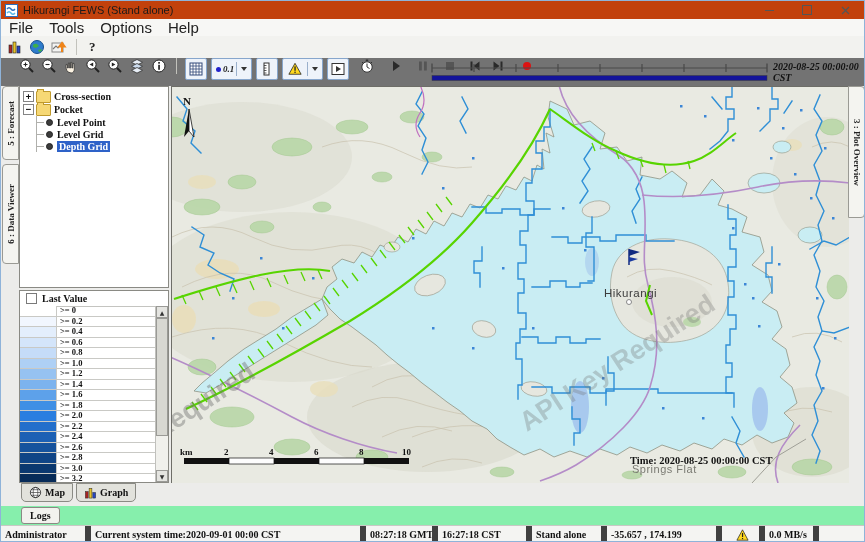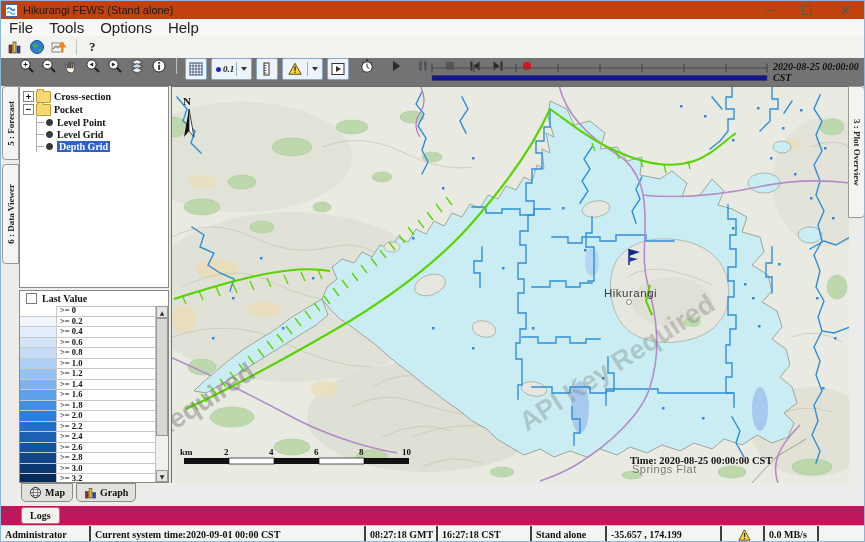--- a/index.html
+++ b/index.html
@@ -71,27 +71,27 @@
   .sthumb{position:absolute;left:0;top:12px;width:12px;height:118px;background:#d8d8d2;border:1px solid #9a9a96;box-sizing:border-box;}
   
   #map-panel{position:absolute;left:170px;top:0;width:678px;height:396px;border:1px solid #6e6e68;box-sizing:content-box;
              background:#e9eae2;overflow:hidden;}
   
   #tabsrow{position:absolute;left:0;top:482px;width:100%;height:23px;background:#ececea;display:flex;align-items:flex-start;padding-left:20px;box-sizing:border-box;}
   .btab{display:flex;align-items:center;gap:3px;border:1px solid #8a8a84;border-radius:0 0 5px 5px;background:#e2e2dc;
         height:17px;padding:0 7px;margin-right:3px;font-family:"Liberation Serif",serif;font-size:10px;font-weight:bold;color:#111;}
   .btab.active{background:#fbfbf9;height:20px;}
   .minibox{width:7px;height:7px;border:1px solid #333;margin-left:4px;}
-  #logsrow{position:absolute;left:0;top:505px;width:100%;height:19px;background:#be185d;display:flex;align-items:center;padding-left:20px;box-sizing:border-box;}
+  #logsrow{position:absolute;left:0;top:505px;width:100%;height:19px;background:#86efac;display:flex;align-items:center;padding-left:20px;box-sizing:border-box;}
   #logs-button{border:1px solid #8a8a84;border-radius:3px;background:#f2f2ee;padding:0 8px;height:15px;
                font-family:"Liberation Serif",serif;font-size:10px;font-weight:bold;color:#111;display:flex;align-items:center;}
   
   #statusbar{position:absolute;left:0;top:524px;width:100%;height:18px;background:#f4f4f2;border-top:1px solid #c8c8c4;
              display:flex;font-family:"Liberation Serif",serif;font-size:10px;font-weight:bold;color:#111;box-sizing:border-box;}
-  .scell{border-right:2px solid #404040;display:flex;align-items:center;padding-left:4px;box-sizing:border-box;overflow:hidden;white-space:nowrap;flex:none;}
+  .scell{border-right:6px solid #404040;display:flex;align-items:center;padding-left:4px;box-sizing:border-box;overflow:hidden;white-space:nowrap;flex:none;}
   #cell-memory{background:linear-gradient(to right,#a8dcf2 0,#a8dcf2 40%,#f4f4f2 40%);flex:1;border-right:none;margin-top:44px;}
 </style>
 </head>
 <body>
 
 <div id="window">
 
   <div id="titlebar">
     <svg class="appicon" viewBox="0 0 13 13">
       <rect x="0.5" y="0.5" width="12" height="12" fill="#ffffff" stroke="#2a6fc0"></rect>

